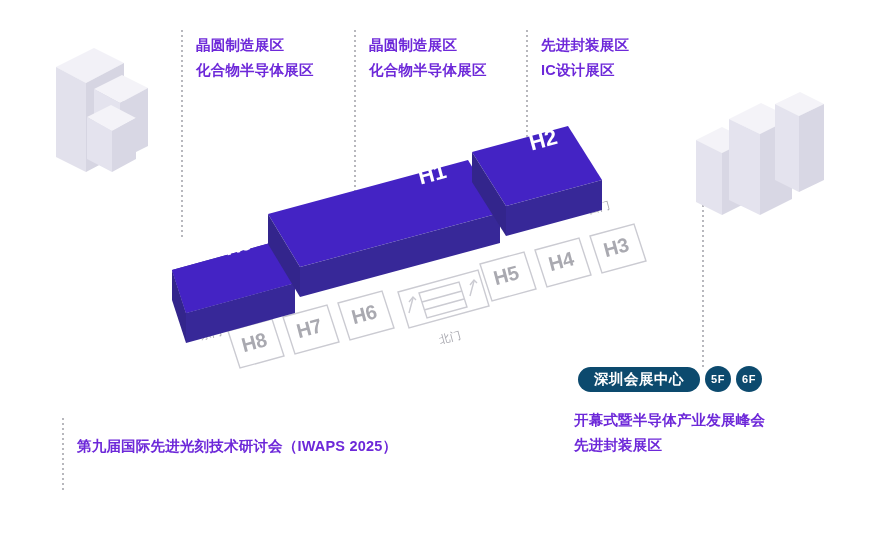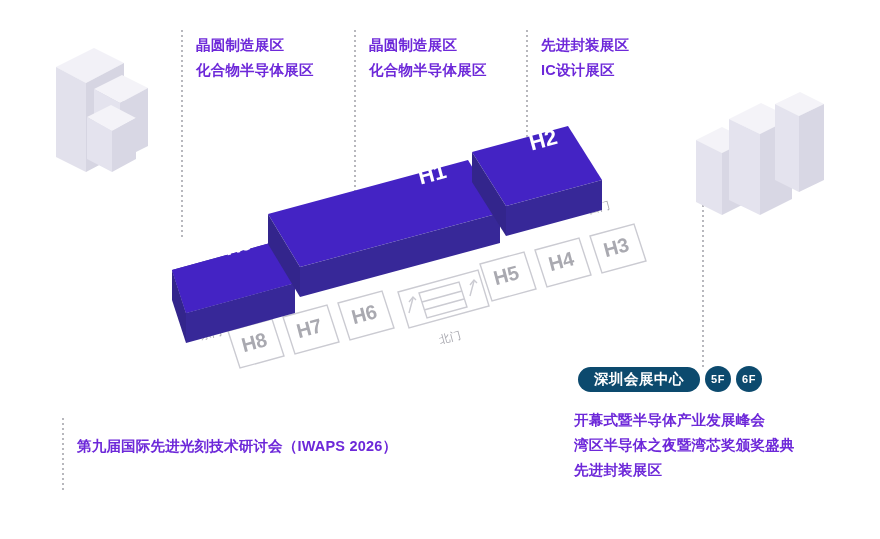--- a/index.html
+++ b/index.html
@@ -185,26 +185,25 @@
     <div>晶圆制造展区</div>
     <div>化合物半导体展区</div>
   </div>
 
   <div class="anno" style="left:541px;top:33px;">
     <div>先进封装展区</div>
     <div>IC设计展区</div>
   </div>
 
   <div class="anno" style="left:77px;top:434px;">
-    <div>第九届国际先进光刻技术研讨会（IWAPS 2026）</div>
+    <div>第九届国际先进光刻技术研讨会（IWAPS 2025）</div>
   </div>
 
   <div class="anno" style="left:568px;top:408px;margin-left:6px;">
     <div>开幕式暨半导体产业发展峰会</div>
-    <div>湾区半导体之夜暨湾芯奖颁奖盛典</div>
     <div>先进封装展区</div>
   </div>
 
   <div id="badge-row">
     <div class="pill">深圳会展中心</div>
     <div class="pill circle">5F</div>
     <div class="pill circle">6F</div>
   </div>
 
 </div>

